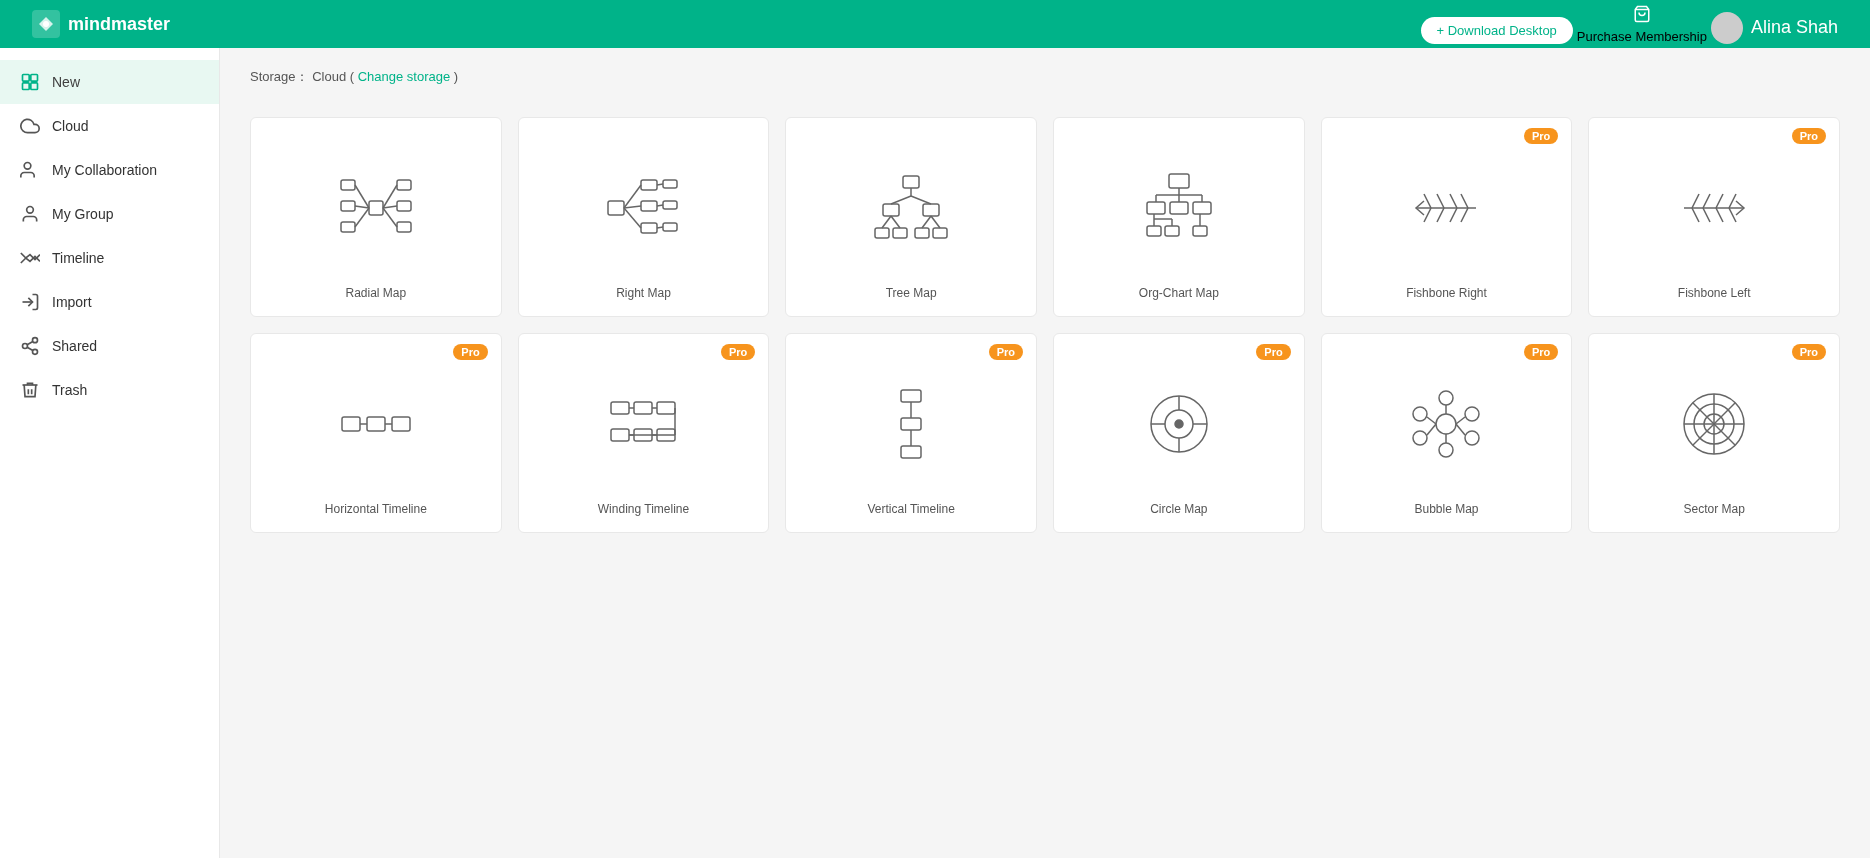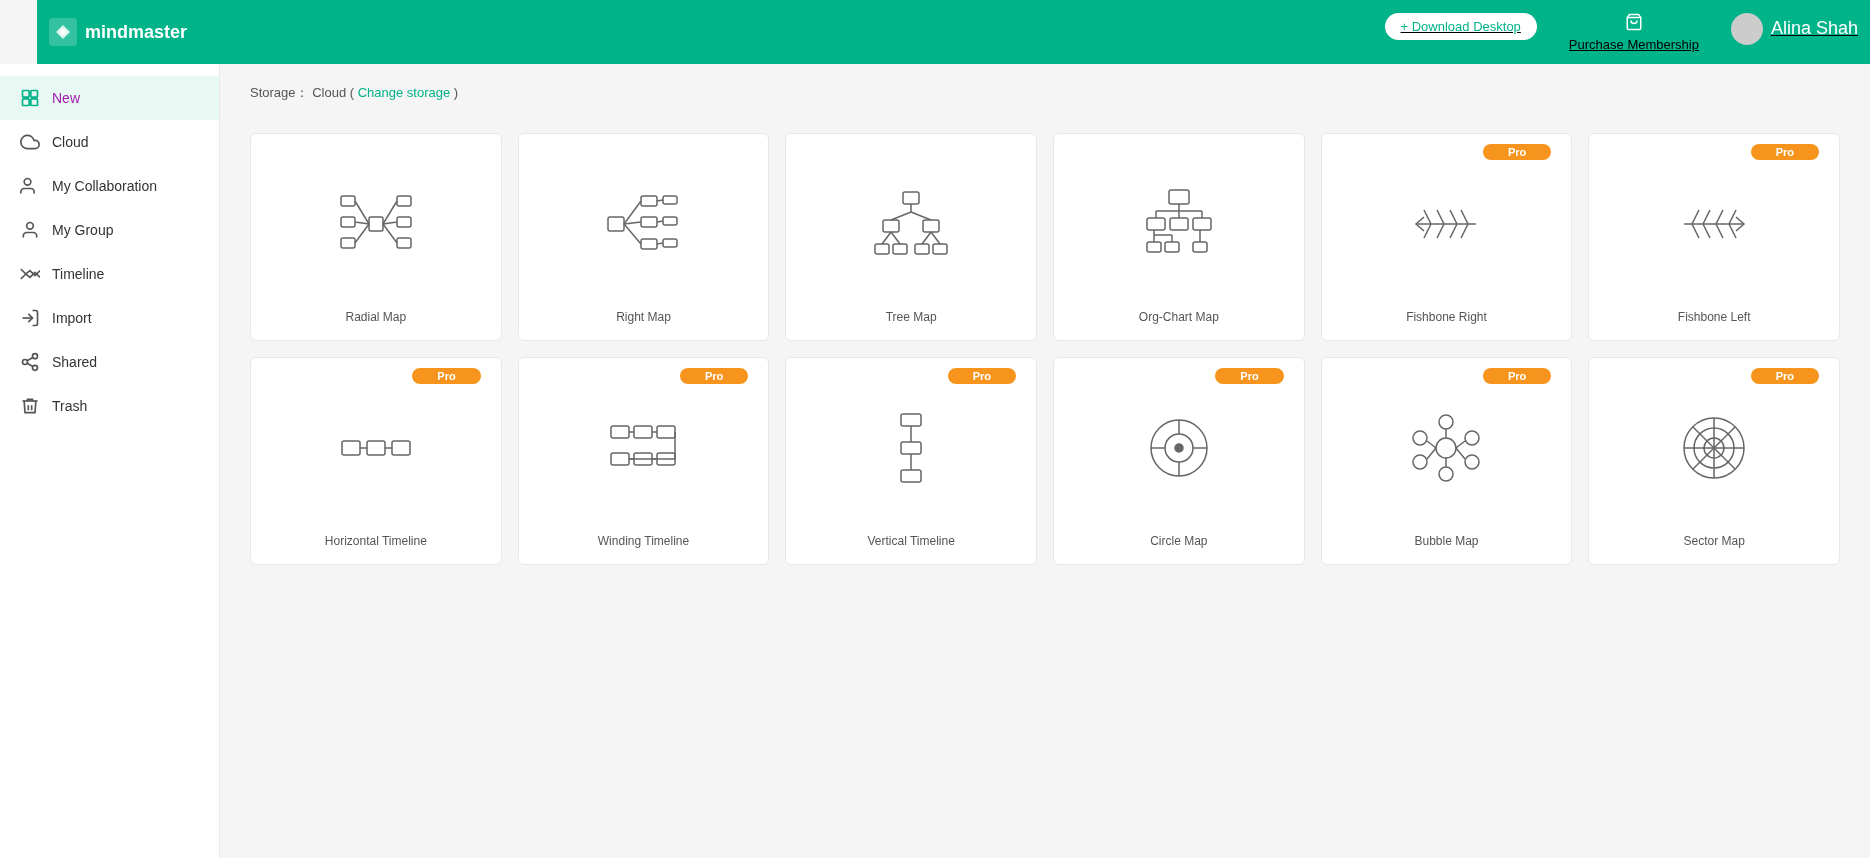--- a/index.html
+++ b/index.html
@@ -1,32 +1,31 @@
 <!DOCTYPE html>
 <html><head>
   <meta charset="utf-8">
   <style>
     * { box-sizing: border-box; margin: 0; padding: 0; }
     body { font-family: -apple-system, BlinkMacSystemFont, 'Segoe UI', Arial, sans-serif; background: #f5f5f5; display: flex; flex-direction: column; height: 100vh; }
 
     
     .header {
       background: #00b389;
-      height: 64px;
+      height: 48px;
       display: flex;
       align-items: center;
-      padding: 0 12px;
+      padding: 0 32px;
       justify-content: space-between;
       flex-shrink: 0;
-      margin-left: 37px;
     }
     .header-left { display: flex; align-items: center; gap: 8px; }
     .logo-icon { width: 28px; height: 28px; }
     .logo-text { color: white; font-size: 18px; font-weight: 600; }
-    .header-right { display: flex; align-items: flex-start; gap: 32px; text-decoration: underline; }
+    .header-right { display: flex; align-items: flex-end; gap: 4px; }
     .download-btn {
       background: white;
       color: #00b389;
       border: none;
       border-radius: 20px;
       padding: 6px 16px;
       font-size: 13px;
       font-weight: 500;
       cursor: pointer;
       display: flex; align-items: center; gap: 4px;
@@ -57,21 +56,21 @@
       display: flex;
       align-items: center;
       gap: 12px;
       padding: 12px 20px;
       cursor: pointer;
       font-size: 14px;
       color: #333;
       transition: background 0.15s;
     }
     .sidebar-item.active { background: #e8f8f2; color: #00b389; }
-    .sidebar-item.active .sidebar-label { color: #a21caf; font-weight: 500; }
+    .sidebar-item.active .sidebar-label { color: #404040; font-weight: 500; }
     .sidebar-icon { width: 20px; height: 20px; display: flex; align-items: center; justify-content: center; color: #555; flex-shrink: 0; }
     .sidebar-item.active .sidebar-icon { color: #00b389; }
 
     
     .content {
       flex: 1;
       padding: 20px 30px;
       overflow-y: auto;
       background: #f5f5f5;
     }
@@ -105,31 +104,31 @@
       height: 140px;
       display: flex;
       align-items: center;
       justify-content: center;
     }
     .map-icon-area svg { width: 80px; height: 80px; }
     .map-label {
       font-size: 12px;
       color: #555;
       text-align: center;
-      margin-top: 16px;
+      margin-top: 8px;
     }
     .pro-badge {
       position: absolute;
       top: 10px;
-      right: 20px;
+      right: 13px;
       background: #f7941d;
       color: white;
       font-size: 11px;
       font-weight: 600;
-      padding: 2px 25px;
+      padding: 2px 8px;
       border-radius: 10px;
     }
   </style>
 </head>
 <body>
 
 <header class="header">
   <div class="header-left">
     <svg class="logo-icon" viewBox="0 0 28 28" fill="none">
       <rect width="28" height="28" rx="4" fill="white" opacity="0.2"></rect>

